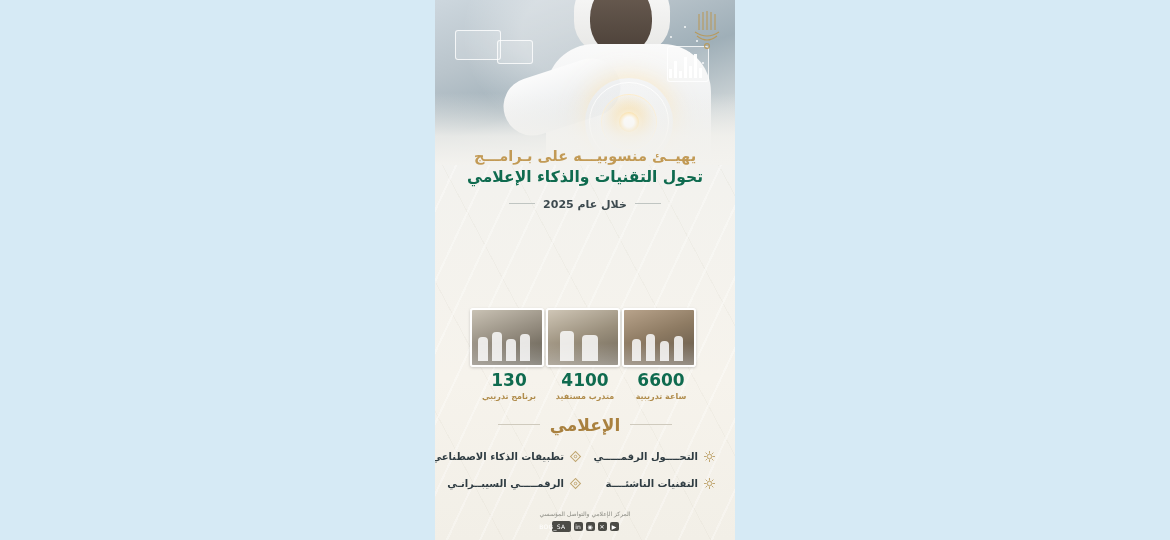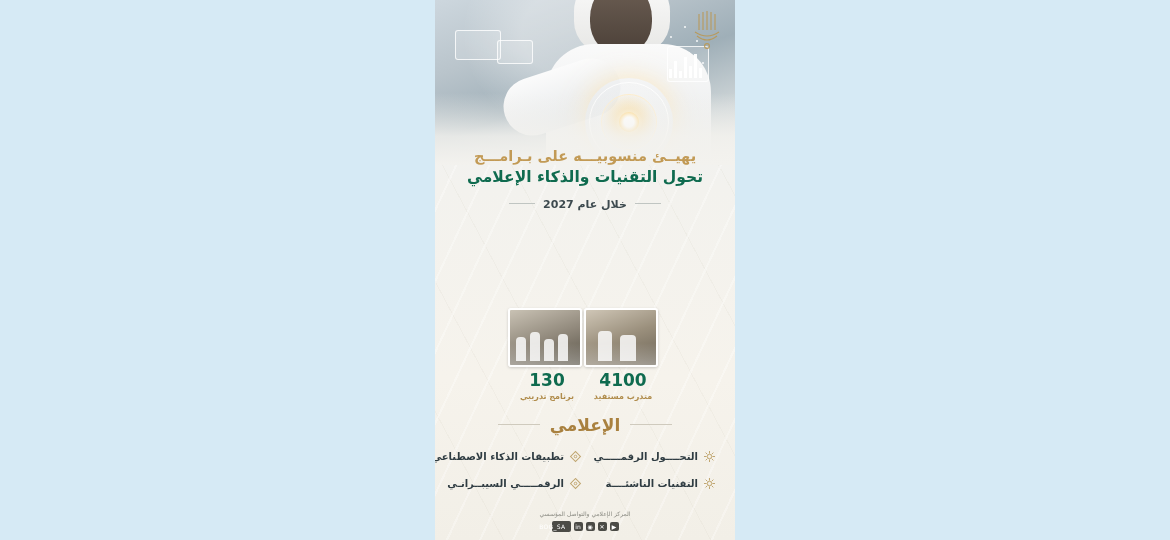--- a/index.html
+++ b/index.html
@@ -228,24 +228,34 @@
           <path d="M6 24 Q18 32 30 24"></path>
           <path d="M8 28 Q18 36 28 28"></path>
           <circle cx="18" cy="38" r="2.4"></circle>
         </g>
       </svg>
     </div>
 
     <div class="titles">
       <div class="t-sub1">يهيــئ منسوبيـــه على بـرامـــج</div>
       <div class="t-sub2">تحول التقنيات والذكاء الإعلامي</div>
-      <div class="t-year">خلال عام 2027</div>
+      <div class="t-year">خلال عام 2025</div>
     </div>
 
     <div class="stats">
+      <div class="stat s1">
+        <div class="thumb">
+          <span class="fig" style="left:8px;width:9px;height:22px"></span>
+          <span class="fig" style="left:22px;width:9px;height:27px"></span>
+          <span class="fig" style="left:36px;width:9px;height:20px"></span>
+          <span class="fig" style="left:50px;width:9px;height:25px"></span>
+        </div>
+        <div class="num">6600</div>
+        <div class="lbl">ساعة تدريبية</div>
+      </div>
       <div class="stat s2">
         <div class="thumb">
           <span class="fig" style="left:12px;width:14px;height:30px"></span>
           <span class="fig" style="left:34px;width:16px;height:26px"></span>
         </div>
         <div class="num">4100</div>
         <div class="lbl">متدرب مستفيد</div>
       </div>
       <div class="stat s3">
         <div class="thumb">

